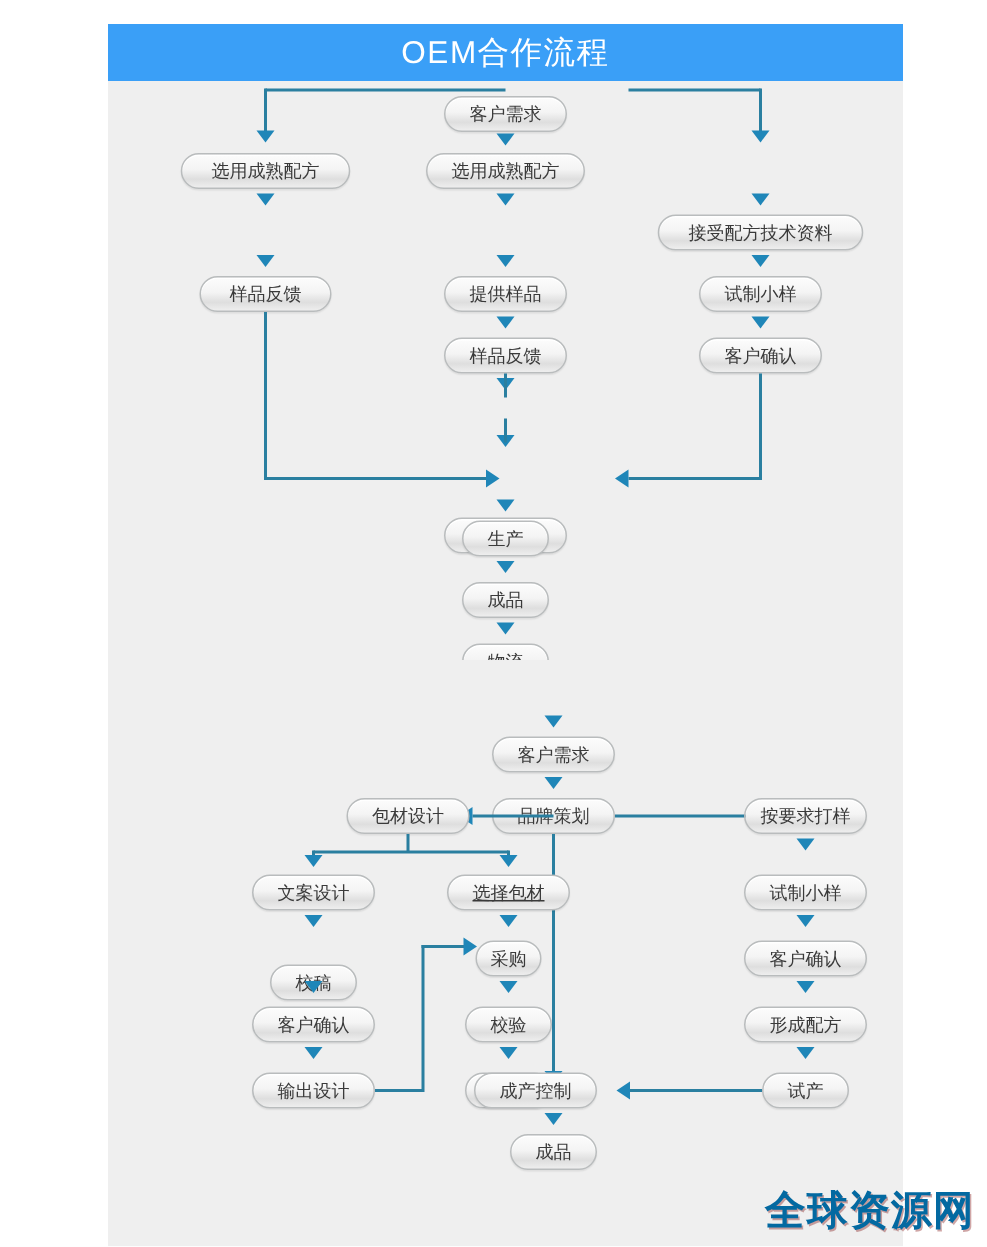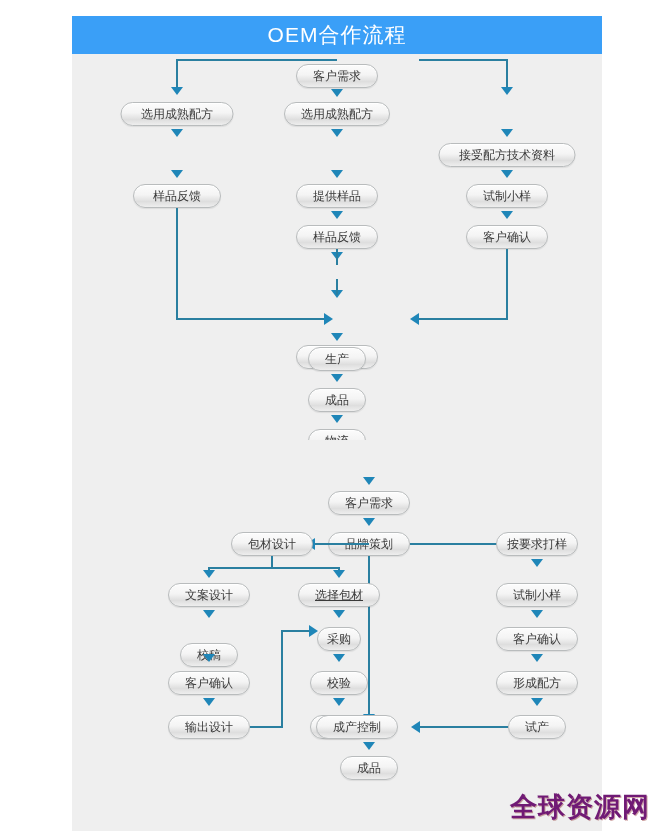--- a/index.html
+++ b/index.html
@@ -54,21 +54,21 @@
     border-right: 9px solid #1f86b8;
   }
   .arrow-right {
     position: absolute; width: 0; height: 0;
     border-top: 6px solid transparent; border-bottom: 6px solid transparent;
     border-left: 9px solid #1f86b8;
   }
 
   .watermark {
     position: absolute; right: 8px; bottom: 6px;
-    font-size: 27px; font-weight: bold; color: #701a75;
+    font-size: 27px; font-weight: bold; color: #0369a1;
     letter-spacing: 1px; text-shadow: 1px 1px 0 rgba(120,0,0,.35);
     font-family: "Liberation Sans", "DejaVu Sans", sans-serif;
   }
 </style>
 </head>
 <body>
 
 <div id="root">
 
   <div class="panel" id="panel-oem">

